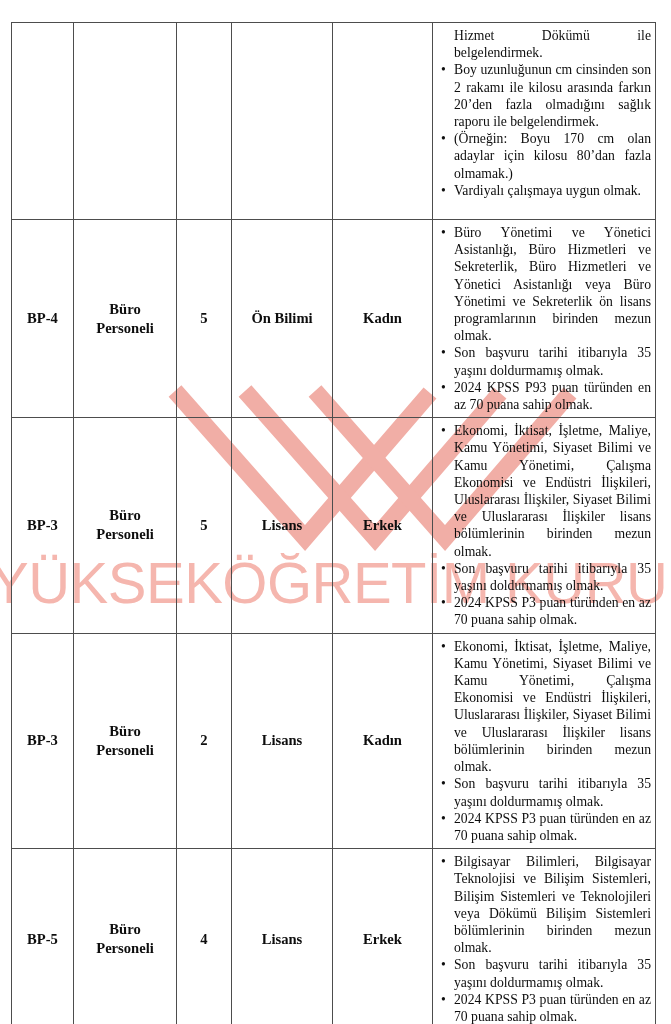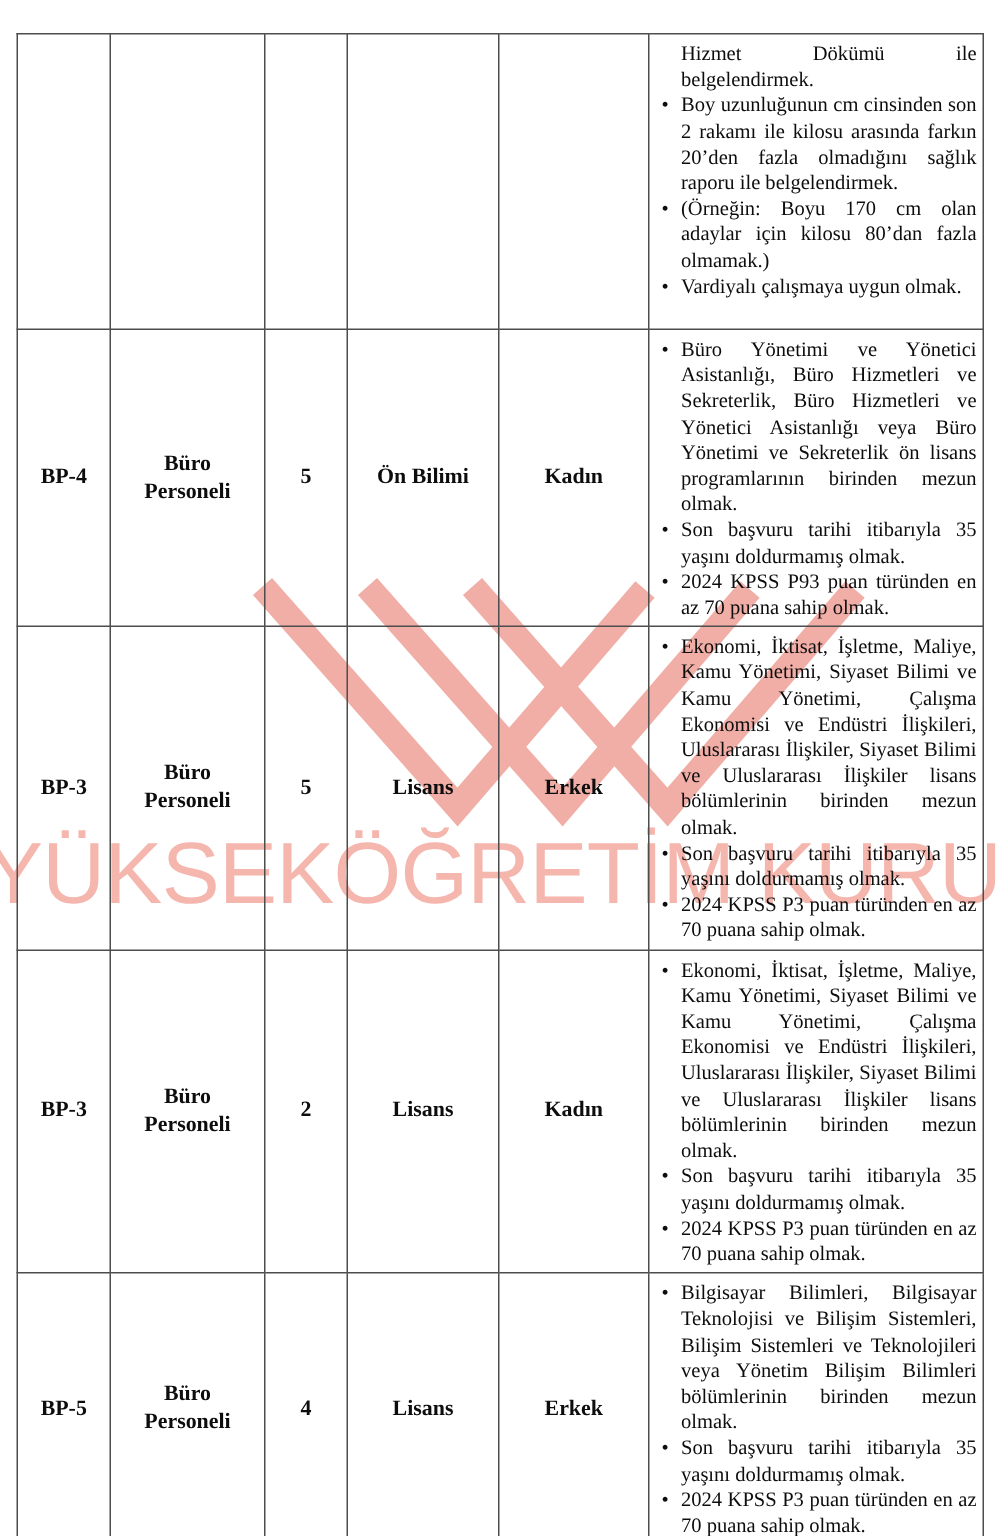--- a/index.html
+++ b/index.html
@@ -162,21 +162,21 @@
       </tr>
 
       <tr style="height:180px">
         <td class="c">BP-5</td>
         <td class="c title-cell">Büro Personeli</td>
         <td class="c">4</td>
         <td class="c">Lisans</td>
         <td class="c">Erkek</td>
         <td class="req">
           <ul>
-            <li>Bilgisayar Bilimleri, Bilgisayar Teknolojisi ve Bilişim Sistemleri, Bilişim Sistemleri ve Teknolojileri veya Yönetim Bilişim Bilimleri bölümlerinin birinden mezun olmak.</li>
+            <li>Bilgisayar Bilimleri, Bilgisayar Teknolojisi ve Bilişim Sistemleri, Bilişim Sistemleri ve Teknolojileri veya Dökümü Bilişim Sistemleri bölümlerinin birinden mezun olmak.</li>
             <li>Son başvuru tarihi itibarıyla 35 yaşını doldurmamış olmak.</li>
             <li>2024 KPSS P3 puan türünden en az 70 puana sahip olmak.</li>
           </ul>
         </td>
       </tr>
 
     </tbody>
   </table>
 </div>
 

